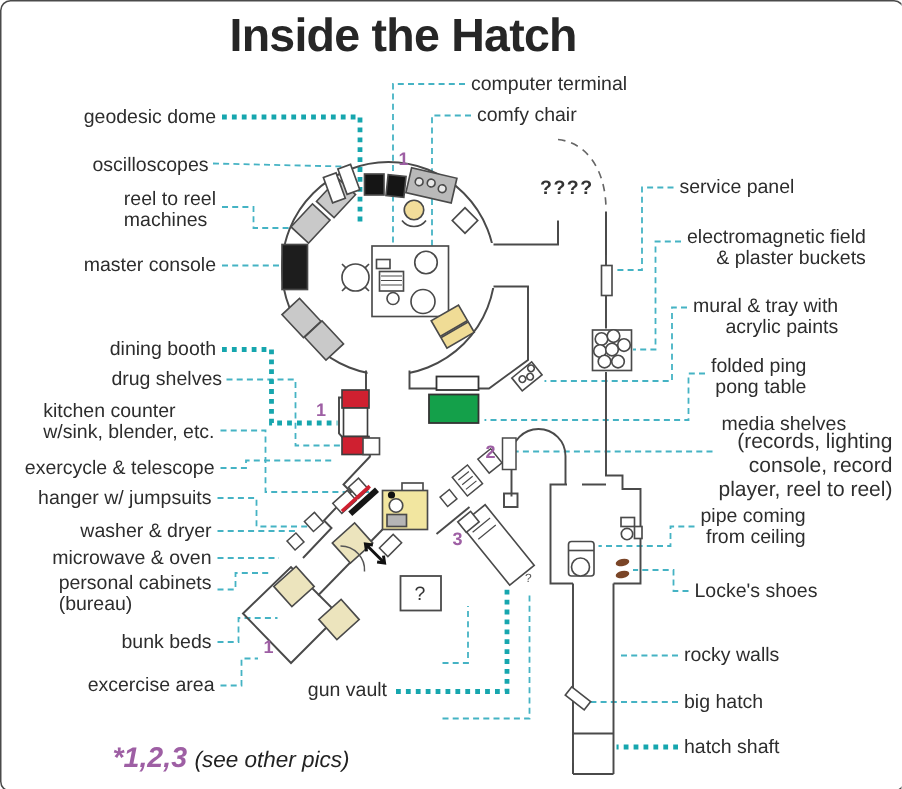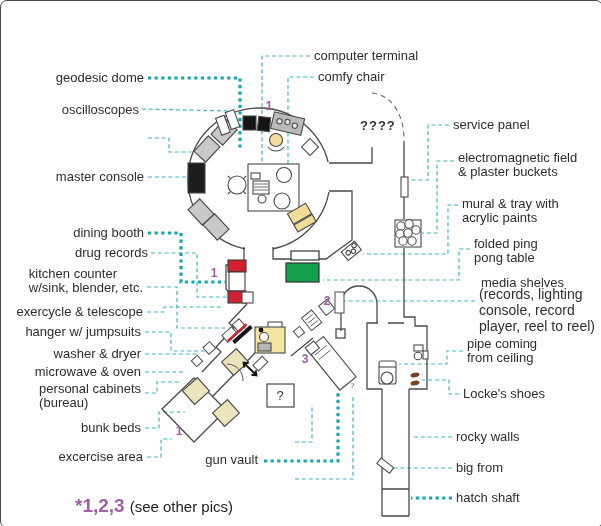--- a/index.html
+++ b/index.html
@@ -7,35 +7,36 @@
     position:relative;width:601px;height:526px;background:#fff;
     border:1px solid #4a4a4a;border-radius:7px;overflow:hidden;
     font-family:"Liberation Sans", sans-serif;color:#2d2d2d;
   }
   .title{
     position:absolute;left:152px;top:5px;font-size:31px;font-weight:600;
     letter-spacing:-0.5px;color:#262626;white-space:nowrap;
   }
   .lbl{
     position:absolute;font-size:13px;line-height:1.1;color:#2d2d2d;
-    white-space:pre-line;transform:translateY(-50%);
+    white-space:pre-line;transform:translateY(-50%);text-align:right;
   }
   .lbl.r-align{text-align:left;}
   .lbl.small{font-size:14px;line-height:1.15;color:#2f2f2f;}
   .marker{
     position:absolute;font-size:12px;font-weight:bold;color:#9e5fa4;
     transform:translate(-50%,-50%);
   }
   .unknown{
     position:absolute;left:359px;top:124px;transform:translateY(-50%);
     font-size:13px;font-weight:600;letter-spacing:1px;color:#333;
   }
   .footnote{
     position:absolute;left:74px;top:505px;transform:translateY(-50%);
     white-space:nowrap;
+    font-style:italic;
   }
   .footnote .ast{font-size:19px;font-weight:bold;color:#9e5fa4;}
   .footnote .note{font-size:15px;color:#222;margin-left:5px;}
   svg{position:absolute;left:0;top:0;}
   svg text{font-family:"Liberation Sans", sans-serif;}
 </style>
 </head>
 <body>
 
 <div class="stage">
@@ -304,29 +305,32 @@
         <ellipse cx="414" cy="374" rx="4.6" ry="2.4" transform="rotate(-12 414 374)"></ellipse>
         <ellipse cx="414" cy="382" rx="4.6" ry="2.4" transform="rotate(-12 414 382)"></ellipse>
       </g>
 
       <g transform="rotate(38 384 465)">
         <rect x="376" y="461" width="16" height="7"></rect>
       </g>
     </g>
   </svg>
 
+  <div class="title">Inside the Hatch</div>
 
   <div class="lbl" style="left:313px;top:55px">computer terminal</div>
   <div class="lbl" style="left:317px;top:76px">comfy chair</div>
 
   <div class="lbl r-align" style="right:458px;top:77px">geodesic dome</div>
   <div class="lbl r-align" style="right:463px;top:109px">oscilloscopes</div>
+  <div class="lbl r-align" style="right:458px;top:139px">reel to reel
+machines</div>
   <div class="lbl r-align" style="right:458px;top:176px">master console</div>
   <div class="lbl r-align" style="right:458px;top:232px">dining booth</div>
-  <div class="lbl r-align" style="right:454px;top:252px">drug records</div>
+  <div class="lbl r-align" style="right:454px;top:252px">drug shelves</div>
   <div class="lbl r-align" style="right:459px;top:280px">kitchen counter
 w/sink, blender, etc.</div>
   <div class="lbl r-align" style="right:459px;top:311px">exercycle &amp; telescope</div>
   <div class="lbl r-align" style="right:461px;top:331px">hanger w/ jumpsuits</div>
   <div class="lbl r-align" style="right:461px;top:353px">washer &amp; dryer</div>
   <div class="lbl r-align" style="right:461px;top:371px">microwave &amp; oven</div>
   <div class="lbl r-align" style="right:461px;top:395px">personal cabinets
 (bureau)</div>
   <div class="lbl r-align" style="right:461px;top:427px">bunk beds</div>
   <div class="lbl r-align" style="right:459px;top:456px">excercise area</div>
@@ -339,21 +343,21 @@
   <div class="lbl" style="left:473px;top:250px">folded ping
 pong table</div>
   <div class="lbl" style="left:480px;top:282px">media shelves</div>
   <div class="lbl small" style="left:478px;top:309px">(records, lighting
 console, record
 player, reel to reel)</div>
   <div class="lbl" style="left:466px;top:350px">pipe coming
 from ceiling</div>
   <div class="lbl" style="left:462px;top:393px">Locke's shoes</div>
   <div class="lbl" style="left:455px;top:436px">rocky walls</div>
-  <div class="lbl" style="left:455px;top:467px">big from</div>
+  <div class="lbl" style="left:455px;top:467px">big hatch</div>
   <div class="lbl" style="left:455px;top:497px">hatch shaft</div>
 
   <div class="lbl r-align" style="right:344px;top:459px">gun vault</div>
 
   <div class="marker" style="left:268px;top:105px">1</div>
   <div class="marker" style="left:213px;top:272px">1</div>
   <div class="marker" style="left:178px;top:430px">1</div>
   <div class="marker" style="left:326px;top:300px">2</div>
   <div class="marker" style="left:304px;top:358px">3</div>
 

